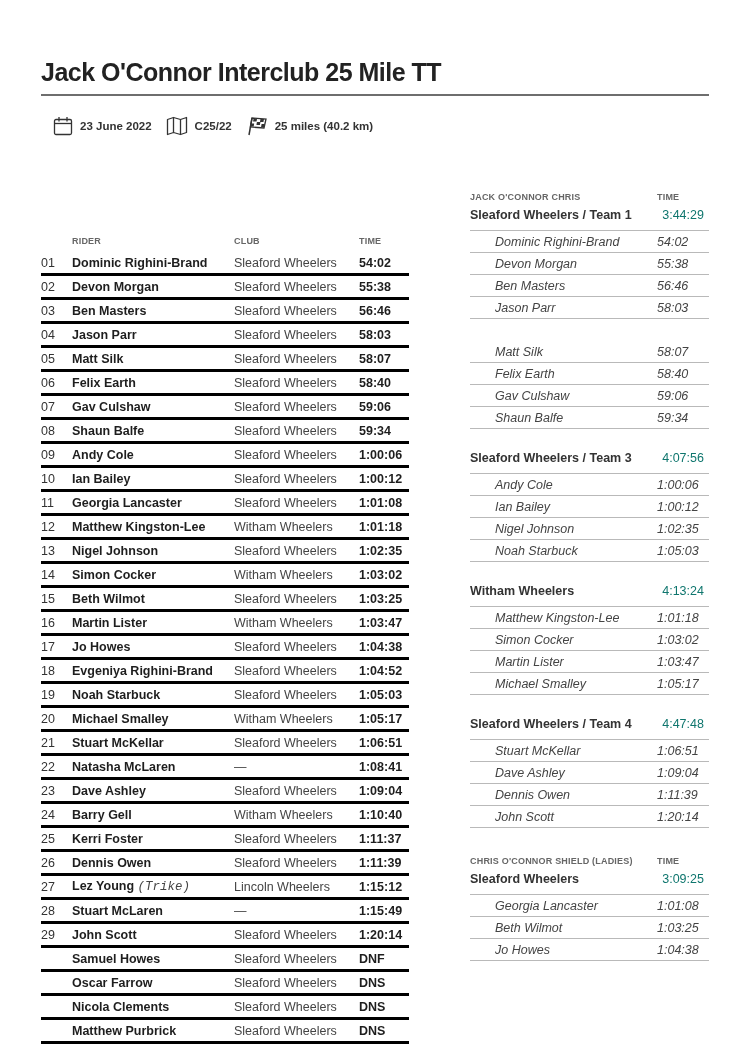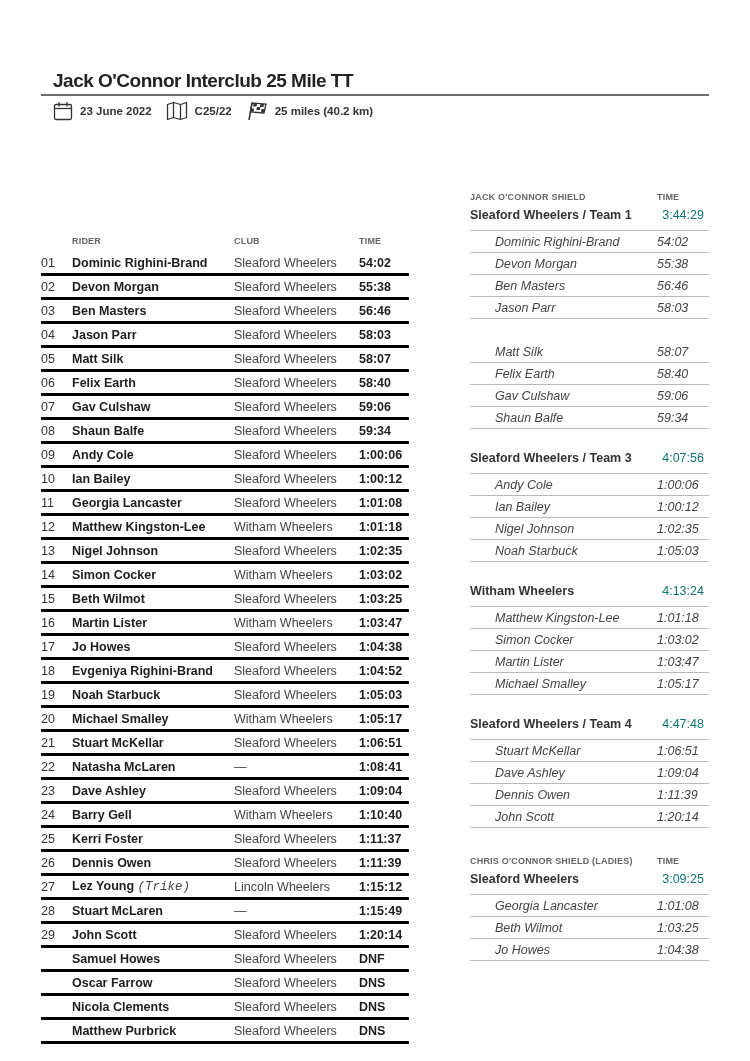--- a/index.html
+++ b/index.html
@@ -1,21 +1,21 @@
 <!DOCTYPE html>
 <html><head>
 <meta charset="utf-8">
 <style>
   html, body { margin: 0; padding: 0; background: #ffffff; }
   body { width: 750px; height: 1061px; position: relative; overflow: hidden;
          font-family: "Liberation Sans", sans-serif; color: #222222; }
-  .title { position: absolute; left: 41px; top: 58px; font-size: 19px; font-weight: bold;
-           letter-spacing: -0.5px; color: #222222; margin: 12px; }
+  .title { position: absolute; left: 41px; top: 58px; font-size: 25px; font-weight: bold;
+           letter-spacing: -0.5px; color: #222222; margin: 0; }
   .title-rule { position: absolute; left: 41px; top: 94px; width: 668px; height: 2px; background: #6e6e6e; }
-  .meta { position: absolute; left: 41px; top: 101px; display: flex; align-items: center; font-size: 11.5px; font-weight: bold; color: #333; padding-left: 12px; }
+  .meta { position: absolute; left: 41px; top: 116px; display: flex; align-items: center; font-size: 11.5px; font-weight: bold; color: #333; padding-left: 12px; }
   .meta .item { display: flex; align-items: center; margin-right: 14px; }
   .meta svg { margin-right: 7px; }
 
   .results { position: absolute; left: 41px; top: 186px; width: 368px; margin-top: 44px; }
   .shield { position: absolute; left: 470px; top: 186px; width: 239px; }
 
   .hdr { display: flex; height: 22px; align-items: center; font-size: 9px; font-weight: bold; color: #666; letter-spacing: 0.2px; }
   .row { display: flex; height: 21px; align-items: center; border-bottom: 3px solid #000000; font-size: 12.5px; }
   .c-pos { width: 31px; color: #333; }
   .c-rider { width: 162px; font-weight: bold; color: #1e1e1e; white-space: nowrap; }
@@ -274,21 +274,21 @@
         <span class="c-pos"></span>
         <span class="c-rider"><span>Matthew Purbrick</span></span>
         <span class="c-club">Sleaford Wheelers</span>
         <span class="c-time">DNS</span>
       </div>
     </div>
 </div>
 
 <div class="shield" id="shields">
     <div class="hdr">
-      <span class="s-team">JACK O'CONNOR SHIELD</span>
+      <span class="s-team">JACK O'CONNOR CHRIS</span>
       <span class="s-time">TIME</span>
     </div>
     <div class="team-block">
       <div class="team-row">
         <span class="s-team">Sleaford Wheelers / Team 1</span>
         <span class="s-time">3:44:29</span>
       </div>
       <div class="mem-row">
         <span class="s-team">Dominic Righini-Brand</span>
         <span class="s-time">54:02</span>

